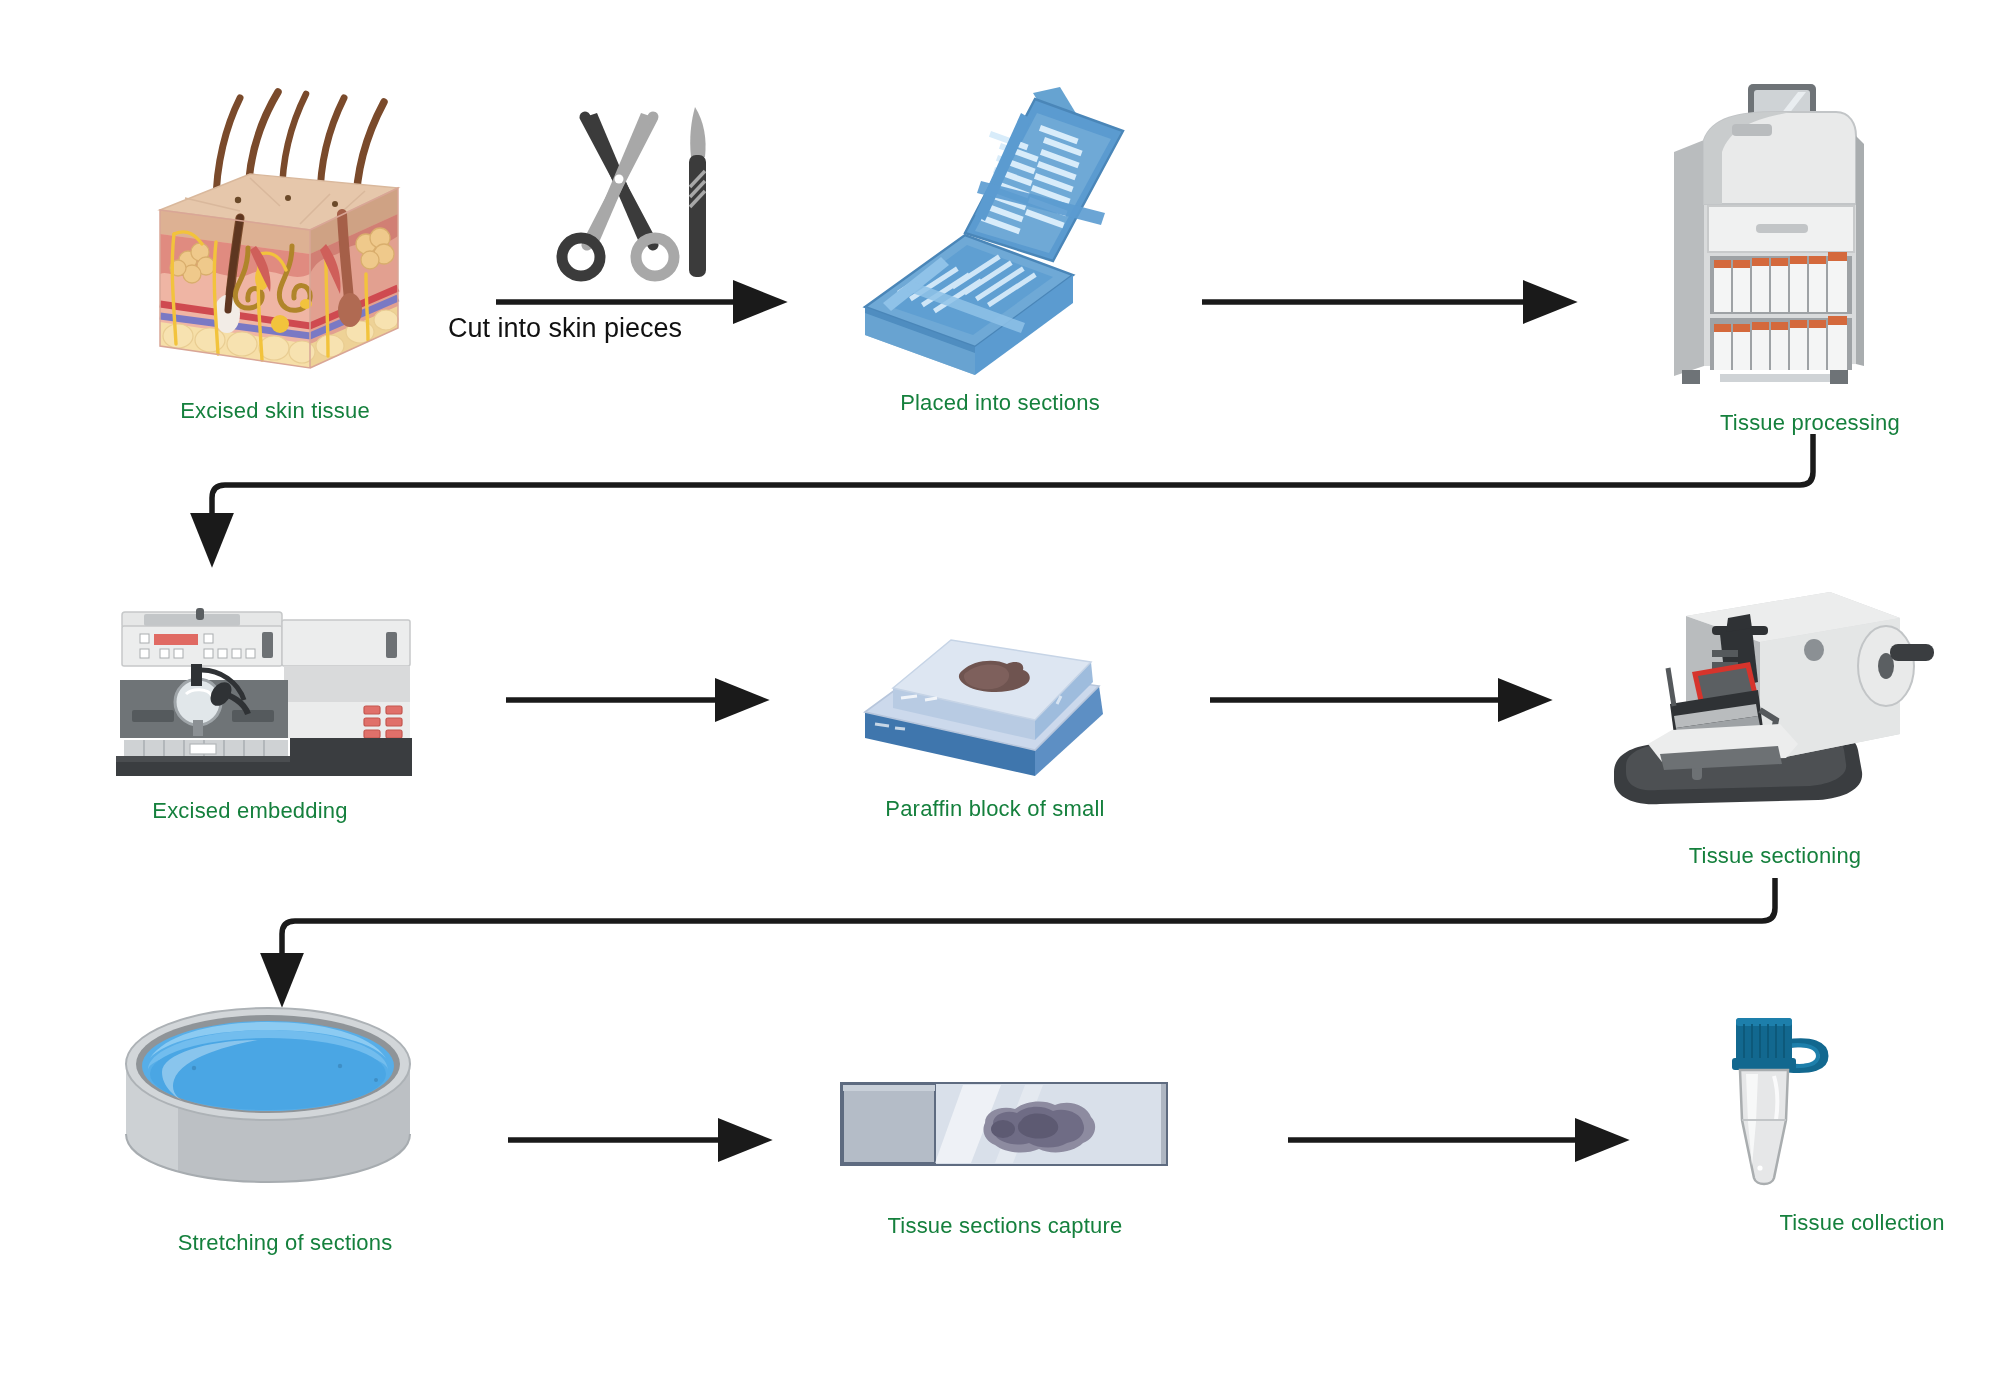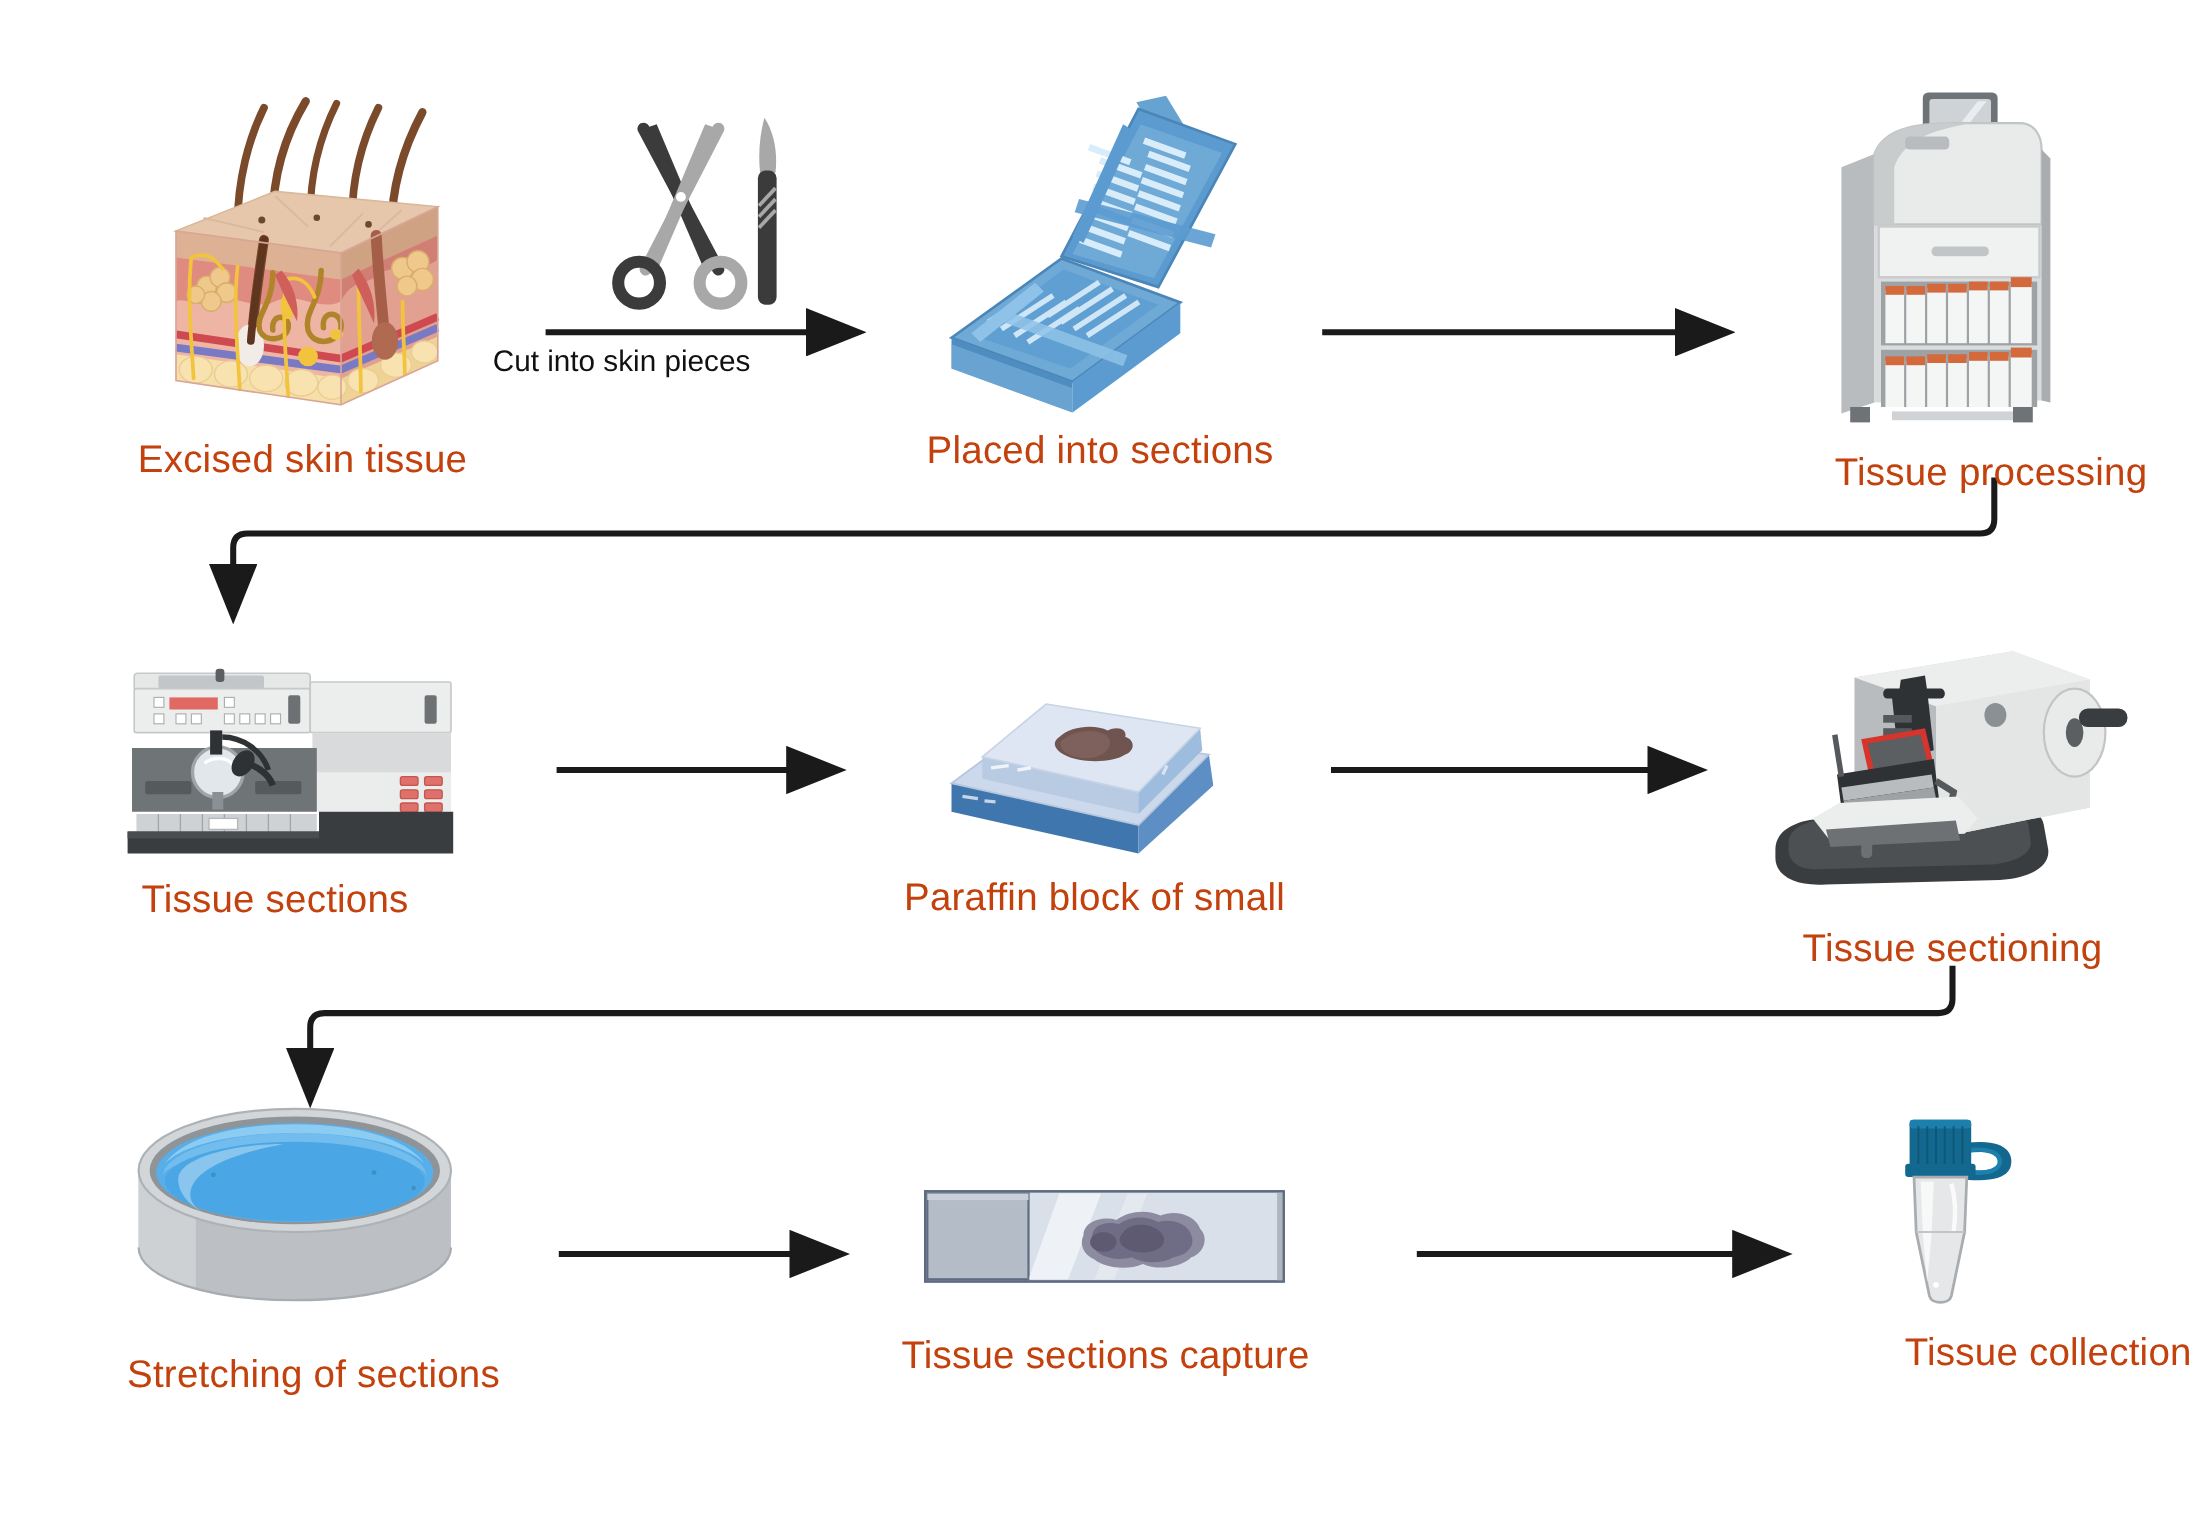--- a/index.html
+++ b/index.html
@@ -8,22 +8,22 @@
     background:#ffffff;
     font-family:"Liberation Sans","DejaVu Sans",sans-serif;
     overflow:hidden;
     position:relative;
   }
   #stage{position:absolute;left:0;top:0;width:2000px;height:1400px;}
   .node{position:absolute;}
   .caption{
     position:absolute;
     text-align:center;
-    color:#c2410c;
-    font-size:35px;
+    color:#15803d;
+    font-size:22px;
     font-weight:400;
     letter-spacing:.2px;
     white-space:nowrap;
     line-height:1;
   }
   .arrow-label{
     position:absolute;
     text-align:center;
     color:#111111;
     font-size:27px;
@@ -383,21 +383,21 @@
           <path d="M146,150 L146,166"></path>
         <path d="M166,150 L166,166"></path>
       </g>
       <rect x="92" y="154" width="26" height="10" fill="#ffffff" stroke="#b3b7b9" stroke-width="1.2"></rect>
 
       <path d="M18,166 L192,166 L192,186 L18,186 Z" fill="#3a3d40"></path>
       <path d="M192,148 L314,148 L314,186 L192,186 Z" fill="#3a3d40"></path>
       <path d="M18,166 L192,166 L192,172 L18,172 Z" fill="#4a4d50"></path>
     </svg>
   </div>
-  <div class="caption" style="left:85px;top:800px;width:330px;">Tissue sections</div>
+  <div class="caption" style="left:85px;top:800px;width:330px;">Excised embedding</div>
 
   <div class="node" style="left:855px;top:600px;">
     <svg width="290" height="180" viewBox="0 0 290 180">
 
       <path d="M10,112 L78,62 L244,86 L180,150 Z" fill="#ccd9ec"></path>
       <path d="M10,112 L10,138 L180,176 L180,150 Z" fill="#3f76ad"></path>
       <path d="M180,150 L180,176 L248,114 L244,86 Z" fill="#5d8fc4"></path>
       <path d="M10,112 L78,62 L244,86 L180,150 Z" fill="none" stroke="#b7c6dc" stroke-width="1.6"></path>
 
       <path d="M38,88 L96,40 L236,62 L180,120 Z" fill="#dde6f2"></path>

